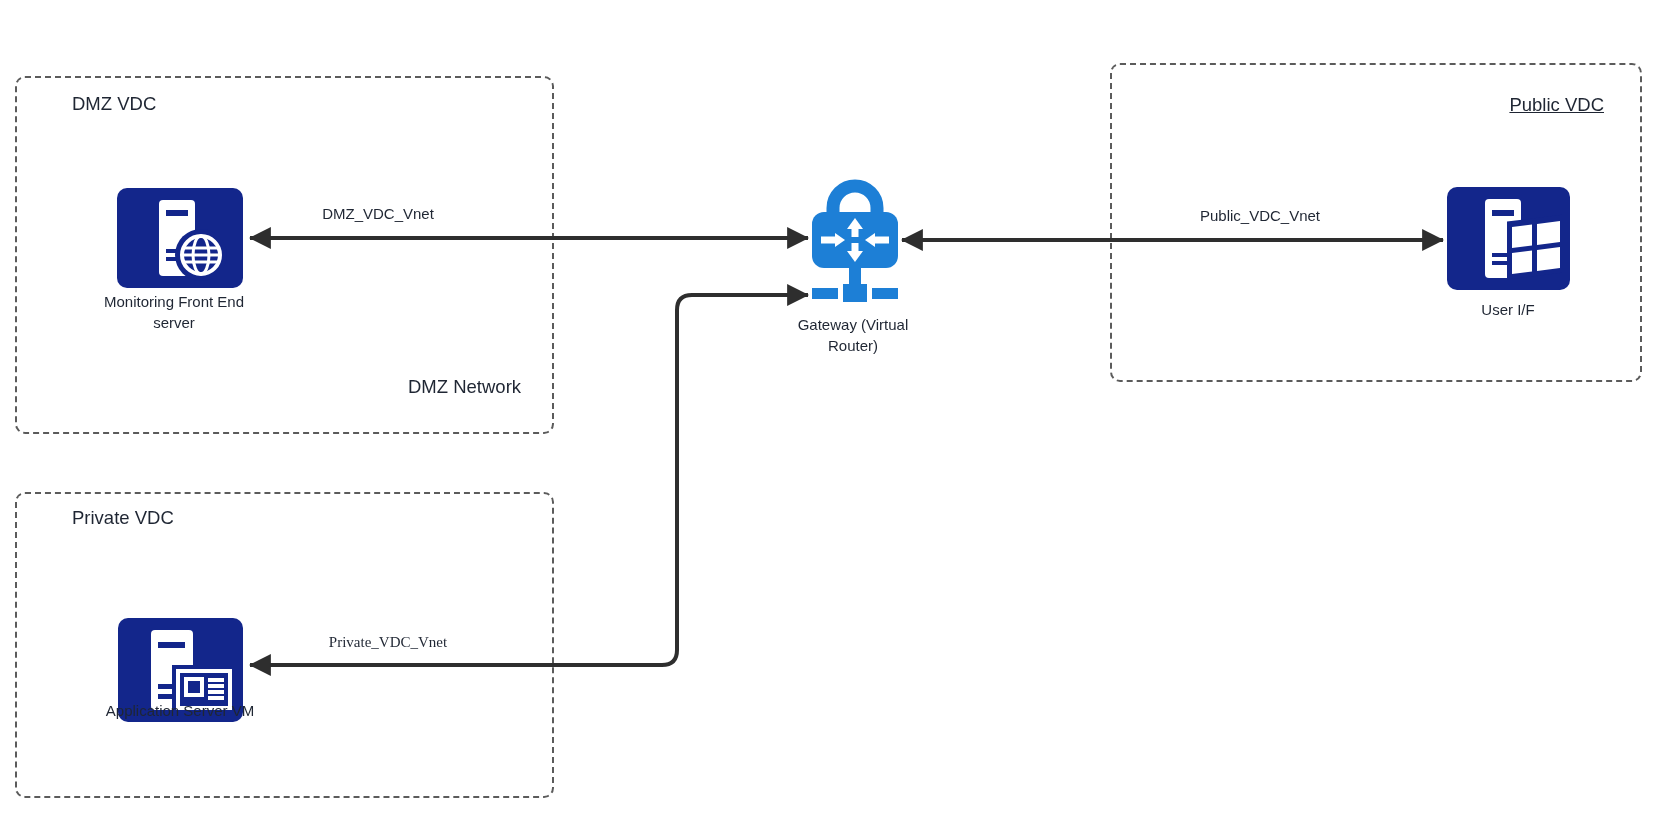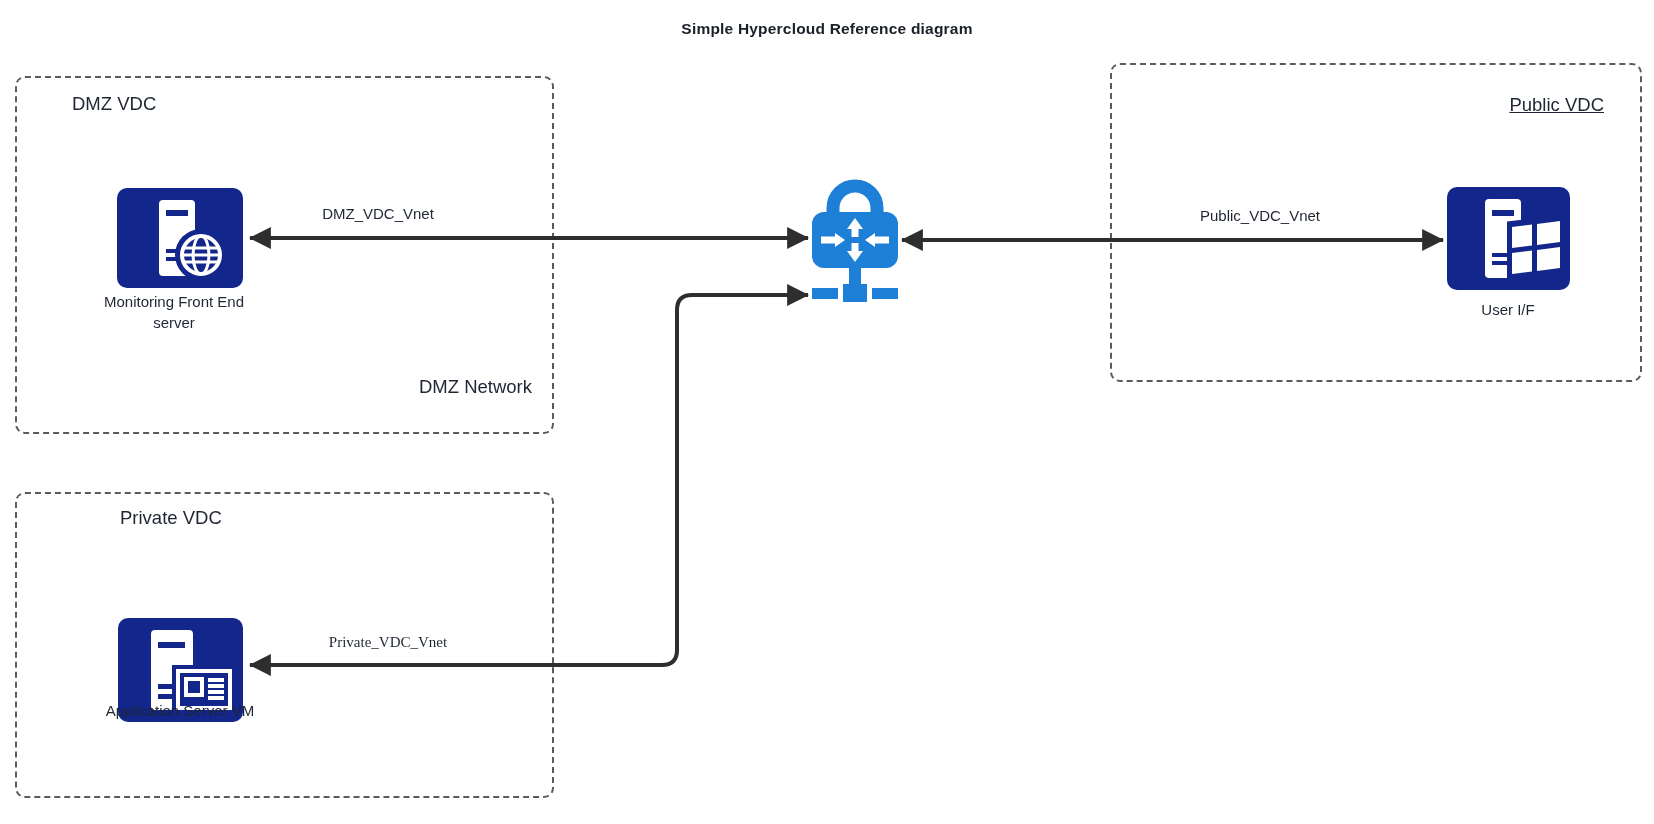--- a/index.html
+++ b/index.html
@@ -10,21 +10,21 @@
   .abs{position:absolute;}
   #title{
     left:0;top:20px;width:1654px;text-align:center;
     font-size:15.5px;font-weight:bold;color:#1a1f28;letter-spacing:.2px;
   }
   .zone{
     border:2px dashed var(--dash,#5b5b5b);border-radius:10px;background:transparent;
   }
   .zone-label{font-size:18.5px;color:var(--text,#1f2633);}
   .net-label{
-    font-size:18.5px;line-height:26px;text-align:right;color:var(--text,#1f2633);
+    font-size:18.5px;line-height:26px;text-align:left;color:var(--text,#1f2633);
   }
   .caption{
     font-size:15px;line-height:21px;text-align:center;color:var(--text,#1f2633);
   }
   .vnet-label{
     font-size:15px;text-align:center;color:var(--text,#1f2633);
   }
   .node-icon{display:block;}
   .overlay{left:0;top:0;}
   .conn{stroke:var(--line,#2e2e2e);stroke-width:4;fill:none;}
@@ -32,28 +32,27 @@
   .navy{fill:var(--navy,#13268b);}
   .wht{fill:#ffffff;}
   .azure{fill:var(--azure,#1d7fd6);}
   .azure-stroke{fill:none;stroke:var(--azure,#1d7fd6);}
 </style>
 </head>
 <body>
 
 <div id="canvas">
 
-  <div id="title" class="abs">Simple Hypercloud Reference diagram</div>
 
   <div class="abs zone" style="left:15px;top:76px;width:535px;height:354px;"></div>
   <div class="abs zone" style="left:15px;top:492px;width:535px;height:302px;"></div>
   <div class="abs zone" style="left:1110px;top:63px;width:528px;height:315px;"></div>
 
   <div class="abs zone-label" style="left:72px;top:93px;">DMZ VDC</div>
-  <div class="abs zone-label" style="left:72px;top:507px;margin-left:48px;">Private VDC</div>
+  <div class="abs zone-label" style="left:72px;top:507px;">Private VDC</div>
   <div class="abs zone-label" style="left:1400px;top:94px;width:204px;text-align:right;text-decoration:underline;">Public VDC</div>
 
   <div class="abs net-label" style="left:408px;top:374px;width:124px;">DMZ Network</div>
 
   <svg class="abs overlay" width="1654" height="824" viewBox="0 0 1654 824">
     <defs>
       <marker id="arr" viewBox="0 0 10 10" refX="9.5" refY="5" markerWidth="5.5" markerHeight="5.5" orient="auto-start-reverse">
         <path d="M0 0 L10 5 L0 10 z" class="arrowhead"></path>
       </marker>
     </defs>
@@ -124,14 +123,15 @@
     <polygon class="wht" points="40,68 30,61 30,75"></polygon>
     <rect class="wht" x="16" y="64.5" width="14" height="7"></rect>
     <polygon class="wht" points="60,68 70,61 70,75"></polygon>
     <rect class="wht" x="70" y="64.5" width="14" height="7"></rect>
 
     <rect class="azure" x="44" y="96" width="12" height="18"></rect>
     <rect class="azure" x="7" y="116" width="26" height="11"></rect>
     <rect class="azure" x="38" y="112" width="24" height="18"></rect>
     <rect class="azure" x="67" y="116" width="26" height="11"></rect>
   </svg>
+  <div class="abs caption" style="left:778px;top:314px;width:150px;">Gateway (Virtual Router)</div>
 
 </div>
 
 </body></html>

